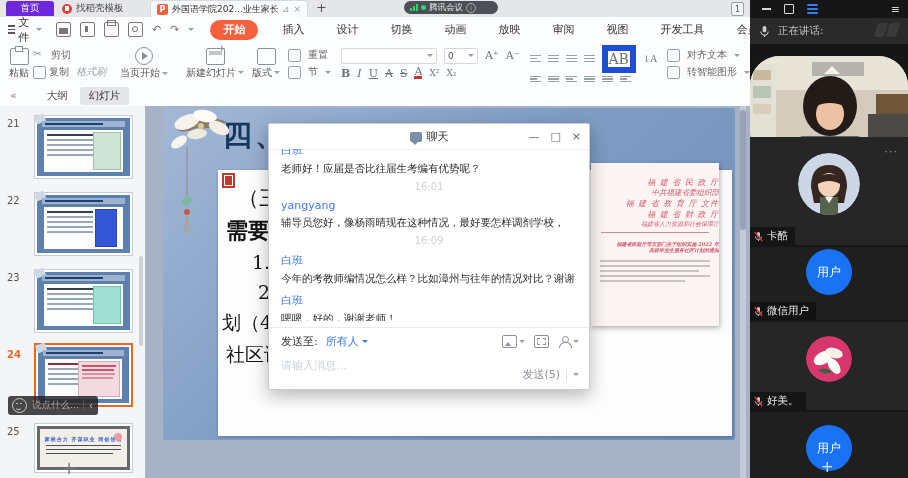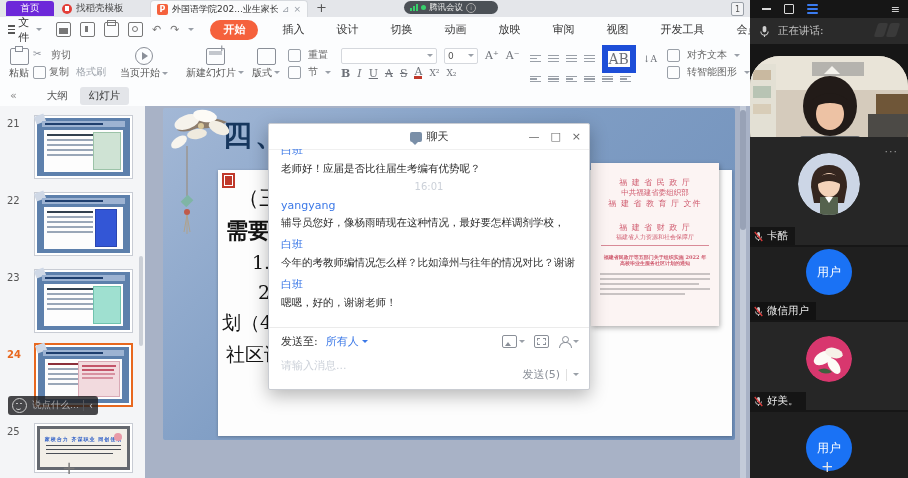--- a/index.html
+++ b/index.html
@@ -130,21 +130,21 @@
   .sl-title{position:absolute;left:60px;top:8px;font-family:"DejaVu Serif",serif;font-weight:bold;
     font-size:29px;color:#17375e;letter-spacing:3px;white-space:nowrap;}
   .seal{position:absolute;left:4px;top:3px;width:13px;height:15px;background:#c0392b;}
   .seal::after{content:"";position:absolute;inset:2px;border:1px solid #fff;}
   .stx{position:absolute;font-family:"DejaVu Serif",serif;color:#141414;white-space:nowrap;}
   
   #flowers{position:absolute;left:-6px;top:-8px;width:90px;height:160px;}
   
   #docimg{position:absolute;left:428px;top:55px;width:128px;height:163px;background:#fcf4f3;
     box-shadow:1px 2px 5px rgba(0,0,0,.3);overflow:hidden;}
-  .d-red{color:#cf5a6e;text-align:center;white-space:nowrap;font-family:"DejaVu Serif",serif;}
+  .d-red{color:#cf5a6e;text-align:right;white-space:nowrap;font-family:"DejaVu Serif",serif;font-style:italic;}
   .d-rule{height:1px;background:#d98a97;margin:3px 10px 3px 10px;}
   .d-grayln{height:2px;background:#c9c3c3;margin:3px 9px 0 9px;}
   #mscroll{position:absolute;left:595px;top:0;width:6px;height:372px;background:#c3cbd9;}
   #mscroll .h{position:absolute;left:0;top:4px;width:6px;height:120px;background:#98a2b6;border-radius:3px;}
 
   
   #chat{left:268px;top:123px;width:320px;height:265px;background:#fff;border:1px solid #c9ccd2;
     box-shadow:0 6px 18px rgba(0,0,0,.28);z-index:40;border-radius:2px;}
   .c-titlebar{position:absolute;left:0;top:0;right:0;height:25px;display:flex;align-items:center;justify-content:center;
     gap:5px;font-size:11px;color:#333;border-bottom:1px solid #f0f0f0;}
@@ -292,21 +292,21 @@
       <div class="smcol">
         <div class="smrow">
             <span class="sico scis"></span>
             <span>剪切</span>
           </div>
         <div class="smrow">
           <span style="display:flex;gap:3px;align-items:center;">
               <span class="sico"></span>
               <span>复制</span>
             </span>
-          <span style="color:#9aa0a8;">格式刷</span>
+          <span style="color:#9aa0a8;font-style:italic;">格式刷</span>
         </div>
       </div>
     </div>
     <div class="rsep"></div>
     <div class="rg">
       <div class="bigbtn">
         <span class="bigico play"></span>
         <span style="display:flex;align-items:center;gap:2px;">
             <span>当页开始</span>
             <span class="crt"></span>
@@ -577,21 +577,21 @@
         <div class="stx" style="left:34px;top:80px;font-size:19px;">1. 参军</div>
         <div class="stx" style="left:40px;top:110px;font-size:19px;">2. 基层</div>
         <div class="stx" style="left:4px;top:140px;font-size:19px;">划（4-5月）</div>
         <div class="stx" style="left:8px;top:172px;font-size:19px;">社区计划（5</div>
       </div>
 
       <div id="docimg">
         <div class="d-red" style="font-size:8px;margin-top:14px;letter-spacing:1px;">福 建 省 民 政 厅</div>
         <div class="d-red" style="font-size:7.5px;">中共福建省委组织部</div>
         <div class="d-red" style="font-size:8px;letter-spacing:1px;">福 建 省 教 育 厅  文件</div>
-        <div class="d-red" style="font-size:8px;letter-spacing:1px;margin-top:13px;">福 建 省 财 政 厅</div>
+        <div class="d-red" style="font-size:8px;letter-spacing:1px;">福 建 省 财 政 厅</div>
         <div class="d-red" style="font-size:6px;">福建省人力资源和社会保障厅</div>
         <div class="d-rule"></div>
         <div class="d-red" style="font-size:5px;font-weight:bold;margin-top:8px;">福建省民政厅等五部门关于组织实施 2022 年</div>
         <div class="d-red" style="font-size:5px;font-weight:bold;">高校毕业生服务社区计划的通知</div>
         <div class="d-grayln" style="margin-top:7px;"></div>
           <div class="d-grayln"></div>
           <div class="d-grayln" style="margin-right:20px;"></div>
           <div class="d-grayln"></div>
           <div class="d-grayln" style="margin-right:34px;"></div>
       </div>
@@ -610,20 +610,21 @@
       <span>—</span>
       <span>□</span>
       <span>×</span>
     </div>
     <div class="c-msgs">
       <div class="c-sender" style="margin-top:-6px;">白班</div>
       <div class="c-text">老师好！应届是否比往届生考编有优势呢？</div>
       <div class="c-time">16:01</div>
       <div class="c-sender">yangyang</div>
       <div class="c-text">辅导员您好，像杨雨晴现在这种情况，最好要怎样调剂学校，</div>
+      <div class="c-time">16:09</div>
       <div class="c-sender">白班</div>
       <div class="c-text">今年的考教师编情况怎么样？比如漳州与往年的情况对比？谢谢！</div>
       <div class="c-sender">白班</div>
       <div class="c-text">嗯嗯，好的，谢谢老师！</div>
     </div>
     <div class="c-div"></div>
     <div class="c-footer">
       <span class="c-sendto">发送至:</span>
       <span class="c-allppl">
           <span>所有人</span>

